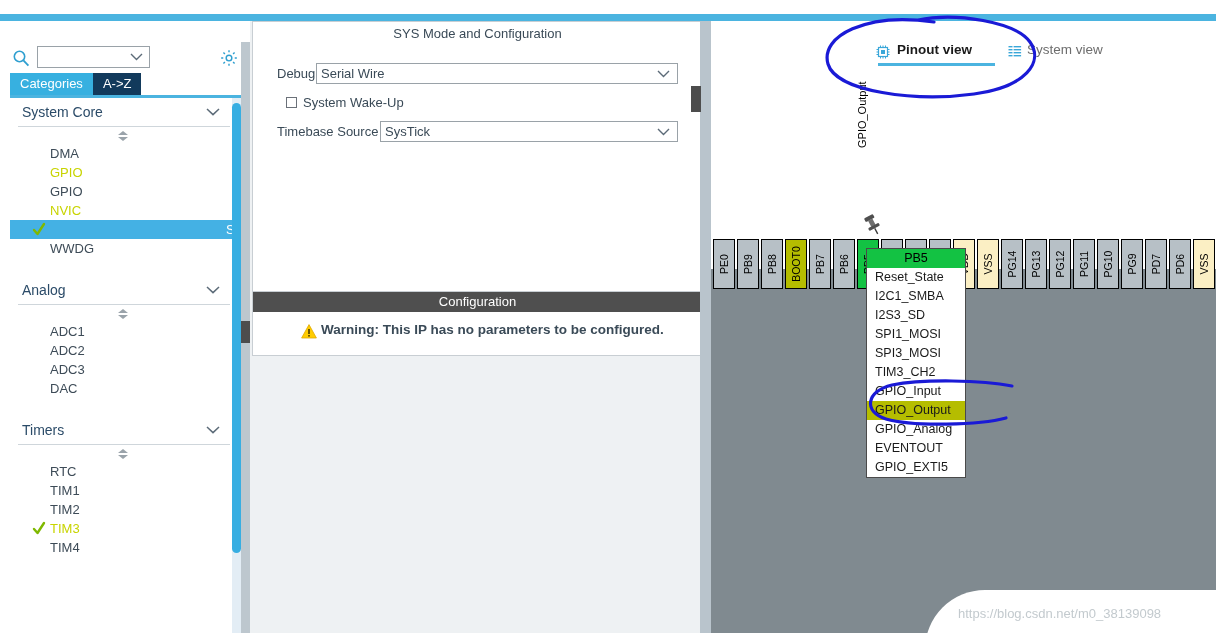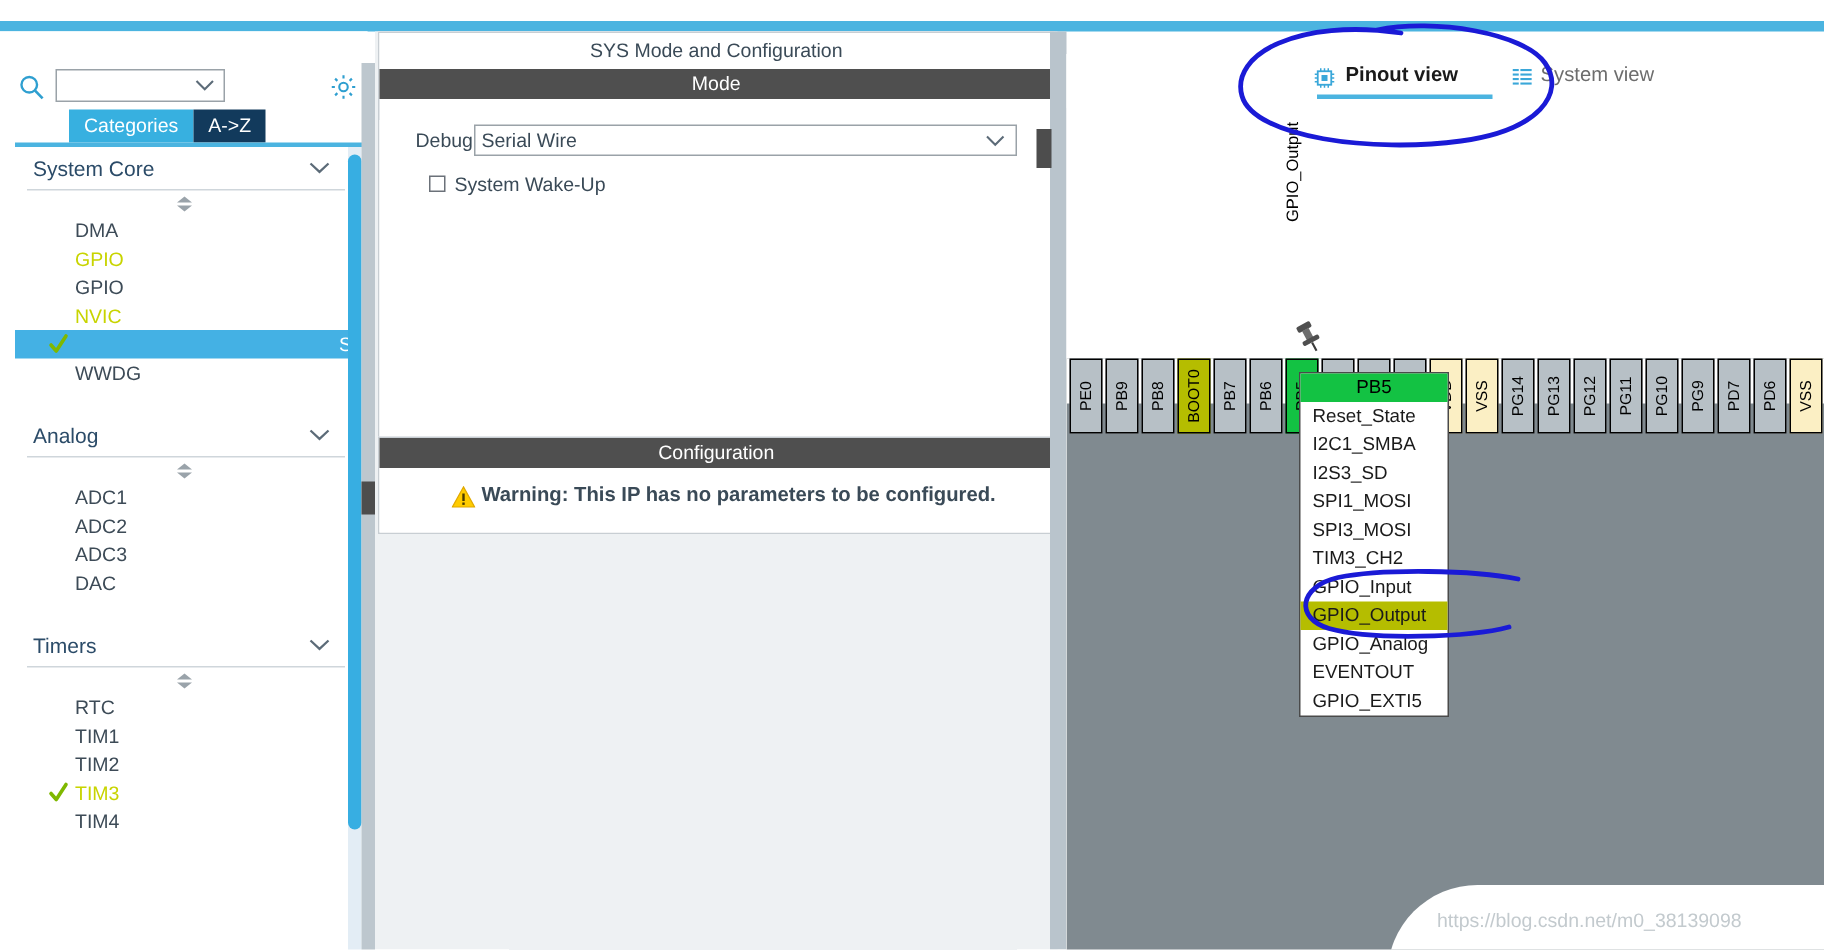--- a/index.html
+++ b/index.html
@@ -19,21 +19,21 @@
   .sidebar{position:absolute;left:0;top:21px;width:245px;height:612px;background:#ffffff;}
   .side-top{position:absolute;left:0;top:0;width:245px;height:32px;background:#ffffff;}
   .search-icon{position:absolute;left:12px;top:28px;width:18px;height:18px;}
   .search-box{position:absolute;left:37px;top:25px;width:113px;height:22px;
     border:1px solid #9aa2a8;background:#ffffff;box-sizing:border-box;}
   .search-input{position:absolute;left:2px;top:1px;width:90px;height:18px;border:0;outline:0;
     font-family:"Liberation Sans",sans-serif;font-size:12px;color:#333;background:transparent;}
   .search-caret{position:absolute;right:6px;top:6px;}
   .gear-icon{position:absolute;left:219px;top:27px;width:20px;height:20px;}
 
-  .tabs{position:absolute;left:10px;top:52px;height:22px;margin-left:36px;}
+  .tabs{position:absolute;left:10px;top:52px;height:22px;}
   .tab{display:inline-block;height:22px;line-height:22px;padding:0 10px;font-size:13px;
     color:#ffffff;vertical-align:top;box-sizing:border-box;cursor:default;}
   .tab.cat{background:#37b0e0;}
   .tab.az{background:#123a5c;}
   .tabs-underline{position:absolute;left:10px;top:74px;width:235px;height:3px;background:#4bb4e0;}
 
   .sidelist{position:absolute;left:10px;top:77px;width:228px;height:556px;overflow:hidden;background:#fff;}
   .group{position:relative;}
   .group-head{position:relative;height:30px;}
   .group-title{position:absolute;left:12px;top:6px;font-size:14px;color:#2b4b68;}
@@ -217,38 +217,46 @@
     <div class="side-scrolltrack"></div>
     <div class="side-scrollthumb"></div>
     <div class="side-right-edge"></div>
     <div class="side-edge-mark"></div>
   </div>
 
   <div class="center">
 
     <div class="panel" style="top:0;height:280px;">
       <div class="panel-title">SYS Mode and Configuration</div>
-      <div class="section-head">Mode</div>
       <div class="panel-body" style="height:234px;">
 
         <div class="row" style="margin-top:14px;">
           <div class="lbl" style="left:24px;top:0;">Debug</div>
           <div class="combo" style="left:63px;top:3px;width:362px;">
             <div class="val">Serial Wire</div>
             <svg class="cv" width="13" height="8" viewBox="0 0 13 8">
               <polyline points="1,1 6.5,6.5 12,1" fill="none" stroke="#5c6b78" stroke-width="1.4"></polyline>
             </svg>
           </div>
         </div>
 
         <div class="cbrow" style="margin-top:4px;">
           <div class="cbox"></div>
           <div class="cblbl">System Wake-Up</div>
         </div>
 
+        <div class="row" style="margin-top:0;">
+          <div class="lbl" style="left:24px;top:0;">Timebase Source</div>
+          <div class="combo" style="left:127px;top:3px;width:298px;">
+            <div class="val">SysTick</div>
+            <svg class="cv" width="13" height="8" viewBox="0 0 13 8">
+              <polyline points="1,1 6.5,6.5 12,1" fill="none" stroke="#5c6b78" stroke-width="1.4"></polyline>
+            </svg>
+          </div>
+        </div>
 
       </div>
     </div>
 
     <div class="panel" style="top:270px;height:65px;">
       <div class="section-head">Configuration</div>
       <div class="panel-body warnrow" style="height:43px;">
         <svg class="warn-ic" width="16" height="15" viewBox="0 0 16 15">
           <polygon points="8,0.6 15.4,14 0.6,14" fill="#ffcc00" stroke="#e0a800" stroke-width="0.8"></polygon>
           <rect x="7.2" y="5" width="1.6" height="5" fill="#4a3b00"></rect>

